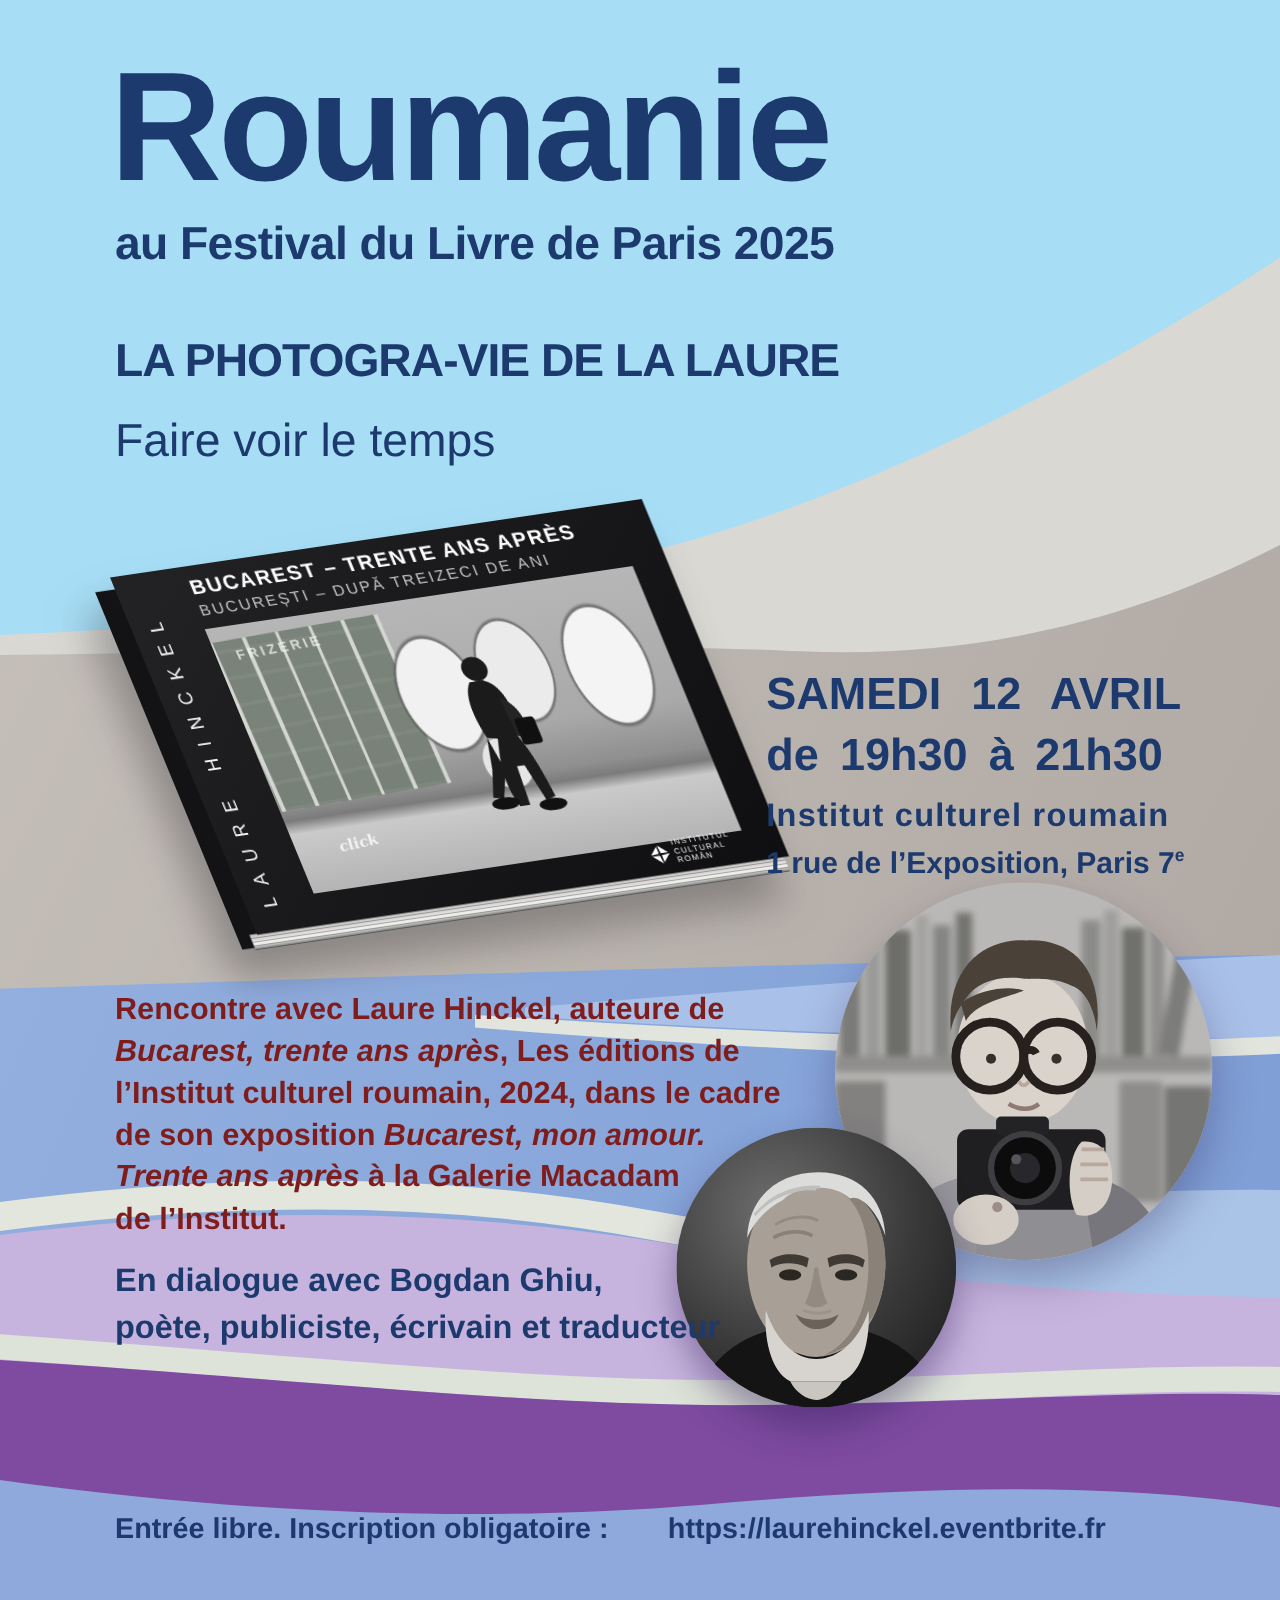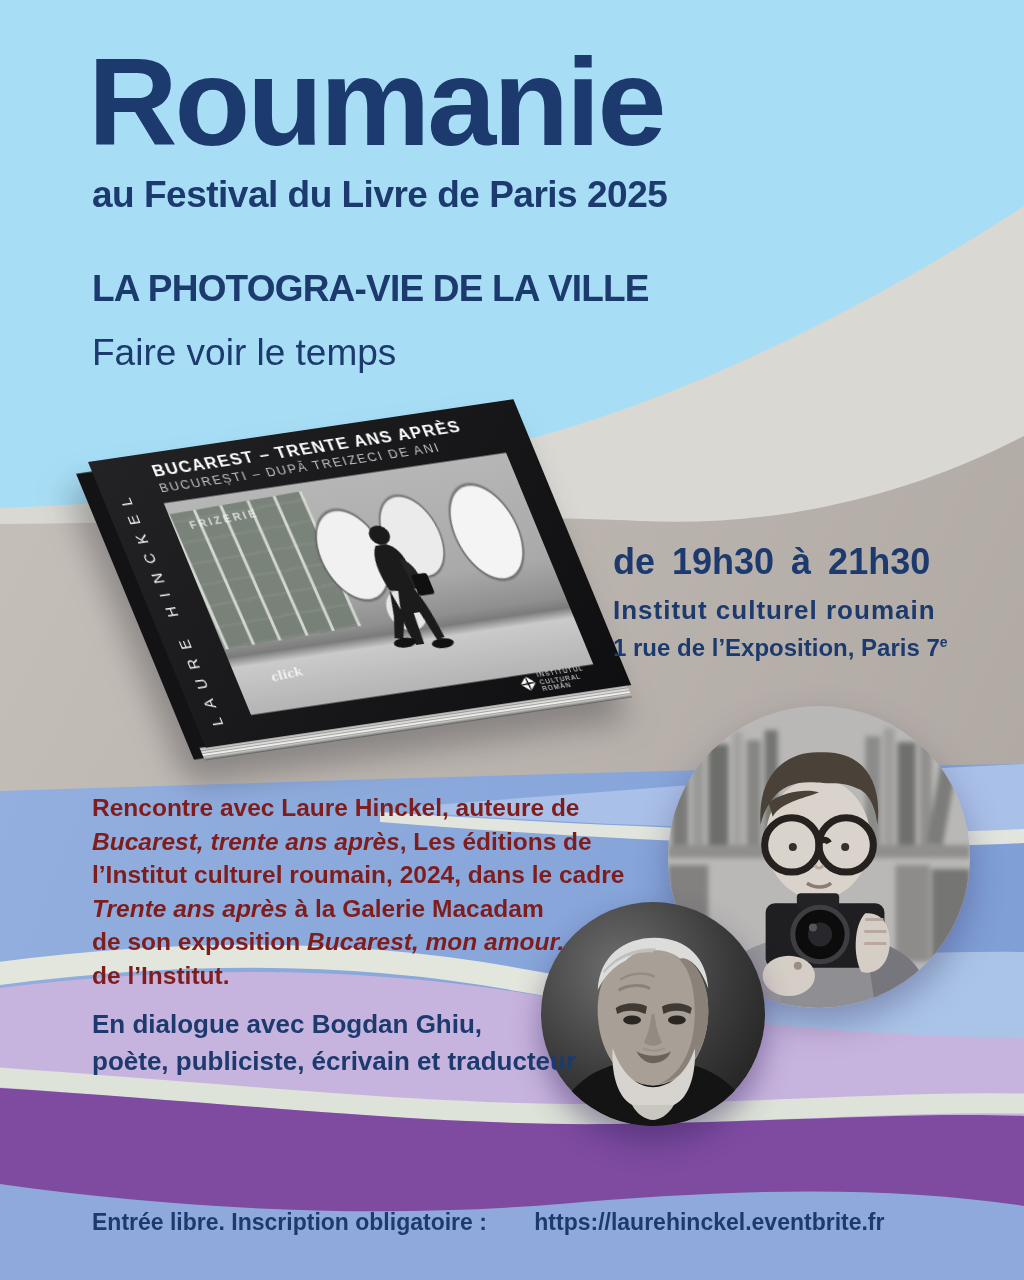--- a/index.html
+++ b/index.html
@@ -140,21 +140,21 @@
     <path fill="none" stroke="#e3e6dd" stroke-width="23" stroke-linecap="round" d="M-20,976 C180,948 360,950 520,980 C660,1006 800,1010 920,1004"></path>
     <path fill="#aac4e7" d="M500,1008 C660,972 840,950 1024,952 L1024,1044 C840,1048 660,1040 500,1028 Z"></path>
     <path fill="#c7b4de" d="M0,988 C190,964 370,968 530,994 C690,1020 860,1036 1024,1038 L1024,1280 L0,1280 Z"></path>
     <path fill="none" stroke="#dde3d8" stroke-width="20" stroke-linecap="round" d="M-20,1076 C240,1094 430,1116 610,1114 C790,1112 910,1100 1044,1104"></path>
     <path fill="#7e4ba1" d="M0,1088 C250,1104 430,1126 610,1124 C780,1122 910,1112 1024,1116 L1024,1280 L0,1280 Z"></path>
     <path fill="#8fa9dc" d="M0,1184 C200,1212 390,1218 560,1204 C720,1190 880,1184 1024,1206 L1024,1280 L0,1280 Z"></path>
   </svg>
 
   <div class="page-title">Roumanie</div>
   <div class="page-subtitle">au Festival du Livre de Paris 2025</div>
-  <div class="session-title">LA PHOTOGRA-VIE DE LA VILLE</div>
+  <div class="session-title">LA PHOTOGRA-VIE DE LA LAURE</div>
   <div class="session-subtitle">Faire voir le temps</div>
 
   <div class="book">
     <div class="book-side"></div>
     <div class="book-pages"></div>
     <div class="book-cover">
       <div class="book-title-fr">BUCAREST – TRENTE ANS APRÈS</div>
       <div class="book-title-ro">BUCUREȘTI – DUPĂ TREIZECI DE ANI</div>
       <div class="book-author">LAURE HINCKEL</div>
       <div class="book-photo">
@@ -178,20 +178,21 @@
           <polygon points="16,8 9,15 9,8.8" fill="#fff"></polygon>
           <polygon points="8,16 1,9 7.2,9" fill="#fff"></polygon>
           <polygon points="0,8 7,1 7,7.2" fill="#fff"></polygon>
         </svg>
         <div class="book-logo-text" style="text-transform:uppercase;">Institutul Cultural Român</div>
       </div>
     </div>
   </div>
 
   <div class="event-block">
+    <div class="event-date">SAMEDI 12 AVRIL</div>
     <div class="event-time">de 19h30 à 21h30</div>
     <div class="event-venue">Institut culturel roumain</div>
     <div class="event-address"><span>1 rue de l’Exposition, Paris 7</span><sup>e</sup></div>
   </div>
 
   <div class="portrait portrait-laure">
     <svg viewBox="0 0 300 300">
       <defs>
           <filter id="fblur">
             <feGaussianBlur stdDeviation="2.4"></feGaussianBlur>
@@ -273,22 +274,22 @@
         <path d="M136,196 C146,200 158,200 166,196" stroke="#9a948c" stroke-width="3" fill="none"></path>
         <path d="M122,272 L178,272 C170,286 158,292 150,292 C140,292 128,284 122,272 Z" fill="#c9c5bf"></path>
       </g>
     </svg>
   </div>
 
   <div class="about-block">
     <div class="line"><span>Rencontre avec </span><span class="b">Laure Hinckel</span><span>, auteure de</span></div>
     <div class="line"><span class="i">Bucarest, trente ans après</span><span>, Les éditions de</span></div>
     <div class="line"><span>l’Institut culturel roumain, 2024, dans le cadre</span></div>
+    <div class="line"><span>de son exposition </span><span class="i">Bucarest, mon amour.</span></div>
     <div class="line"><span class="i">Trente ans après</span><span> à la Galerie Macadam</span></div>
-    <div class="line"><span>de son exposition </span><span class="i">Bucarest, mon amour.</span></div>
     <div class="line"><span>de l’Institut.</span></div>
   </div>
 
   <div class="dialogue-block">
     <div class="line"><span>En dialogue avec </span><span class="b">Bogdan Ghiu</span><span>,</span></div>
     <div class="line"><span>poète, publiciste, écrivain et traducteur</span></div>
   </div>
 
   <div class="footer-note">
     <span>Entrée libre. Inscription obligatoire : </span><span class="url">https://laurehinckel.eventbrite.fr</span>

